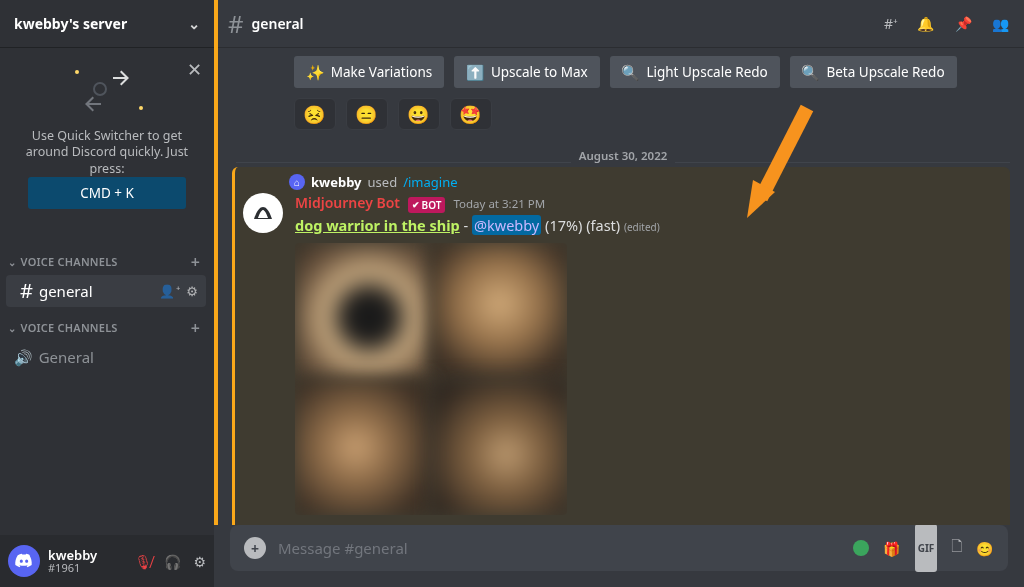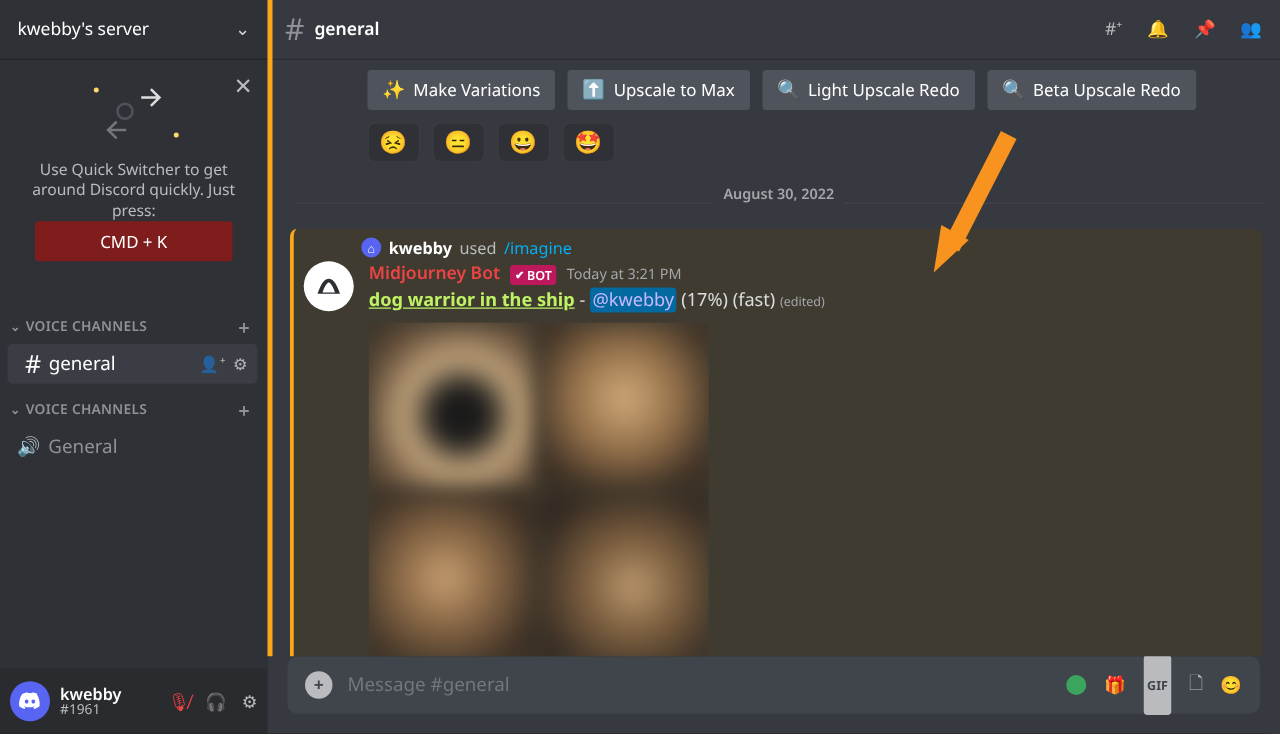--- a/index.html
+++ b/index.html
@@ -1,31 +1,31 @@
 <!DOCTYPE html>
 <html><head>
 <meta charset="utf-8">
 <style>
   *{box-sizing:border-box;margin:0;padding:0;font-family:"gg sans","Noto Sans",Helvetica,Arial,sans-serif;}
   html,body{width:1024px;height:587px;overflow:hidden;background:#202225;color:#dcddde;font-size:14px;}
   .app{display:flex;height:100%;width:100%;}
   
   .sidebar{width:214px;background:#2f3136;display:flex;flex-direction:column;position:relative;}
-  .sb-head{height:48px;display:flex;align-items:center;justify-content:space-between;padding:0 14px;border-bottom:1px solid #202225;font-weight:400;color:#fff;}
+  .sb-head{height:48px;display:flex;align-items:center;justify-content:space-between;padding:0 14px;border-bottom:1px solid #202225;font-weight:700;color:#fff;}
   .sb-head .chev{opacity:.8;}
   .tip{position:relative;padding:14px 14px 18px;text-align:center;color:#b9bbbe;font-size:12.5px;line-height:1.3;}
   .tip .close{position:absolute;top:10px;right:12px;color:#b9bbbe;font-size:18px;cursor:pointer;}
   .tip .glyph{width:80px;height:50px;margin:4px auto 12px;position:relative;}
   .tip .arrow-r,.tip .arrow-l{position:absolute;width:24px;height:24px;}
   .tip .arrow-r{top:0;right:14px;fill:#dcddde;}
   .tip .arrow-l{bottom:0;left:14px;fill:#72767d;}
   .tip .sp{position:absolute;width:4px;height:4px;border-radius:50%;background:#ffd869;}
   .tip .s1{top:4px;left:8px;} .tip .s2{top:40px;right:4px;}
   .tip .dot{position:absolute;width:14px;height:14px;border-radius:50%;border:2px solid #4f545c;top:16px;right:40px;}
-  .cmdk{display:block;width:calc(100% - 28px);margin:0 14px 14px;height:32px;line-height:32px;text-align:center;background:#7f1d1d;color:#fff;border-radius:3px;font-size:13.5px;}
+  .cmdk{display:block;width:calc(100% - 28px);margin:0 14px 14px;height:32px;line-height:32px;text-align:center;background:#0c4a6e;color:#fff;border-radius:3px;font-size:13.5px;}
   .cat-head{display:flex;align-items:center;justify-content:space-between;padding:10px 14px 2px 8px;color:#8e9297;font-size:11px;font-weight:600;letter-spacing:.02em;}
   .cat-head .cv{font-size:10px;margin-right:4px;}
   .plus{font-size:16px;color:#8e9297;cursor:pointer;}
   .ch{display:flex;align-items:center;gap:6px;height:32px;padding:0 8px 0 14px;color:#8e9297;font-size:15px;}
   .ch .hash{font-size:20px;}
   .ch.active{background:#3a3d43;border-radius:4px;margin:0 8px 0 6px;color:#fff;}
   .ch .right-ic{margin-left:auto;display:flex;gap:6px;opacity:.6;}
   .ch .right-ic span{font-size:13px;}
   .sb-foot{margin-top:auto;height:52px;background:#292b2f;display:flex;align-items:center;padding:0 8px;gap:8px;}
   .avatar{width:32px;height:32px;border-radius:50%;background:#5865f2;display:flex;align-items:center;justify-content:center;}
@@ -43,21 +43,21 @@
   .m-head .name{color:#fff;font-weight:600;}
   .m-head .r{margin-left:auto;display:flex;gap:20px;color:#b9bbbe;}
   .m-head .r span{cursor:pointer;}
   .content{flex:1;overflow:hidden;position:relative;padding-left:8px;}
   .btn-row{display:flex;gap:10px;padding:8px 0 4px 72px;flex-wrap:wrap;}
   .btn{background:#4f545c;color:#fff;height:32px;padding:0 12px;display:flex;align-items:center;gap:6px;border-radius:3px;font-size:13.5px;}
   .btn.web{background:#4f545c;}
   .btn .em{font-size:15px;}
   .react-row{display:flex;gap:10px;padding:6px 0 10px 72px;}
   .react{width:42px;height:32px;background:#2f3136;border:1px solid #3a3d43;border-radius:6px;display:flex;align-items:center;justify-content:center;font-size:18px;}
-  .divider{display:flex;align-items:flex-end;gap:8px;margin:8px 14px 20px 14px;}
+  .divider{display:flex;align-items:flex-end;gap:8px;margin:8px 14px 4px 14px;}
   .divider .line{flex:1;height:1px;background:#40444b;}
   .divider .lbl{color:#a3a6aa;font-size:11.5px;font-weight:600;}
   .mention-msg{margin:2px 14px 0 10px;background:#3f3b30;border-radius:6px 6px 0 0;padding:6px 8px 10px 8px;border-left:3px solid #faa81a;}
   .used{display:flex;align-items:center;gap:6px;font-size:13px;color:#b9bbbe;padding-left:46px;}
   .used .dot-ic{width:16px;height:16px;border-radius:50%;background:#5865f2;display:inline-flex;align-items:center;justify-content:center;font-size:10px;color:#fff;}
   .used .cmd{color:#00aff4;}
   .row{display:flex;gap:12px;margin-top:2px;}
   .row .bot-av{width:40px;height:40px;border-radius:50%;background:#fff;display:flex;align-items:center;justify-content:center;}
   .row .bot-av svg{width:24px;height:24px;fill:#2c2f33;}
   .meta{display:flex;align-items:baseline;gap:8px;}

